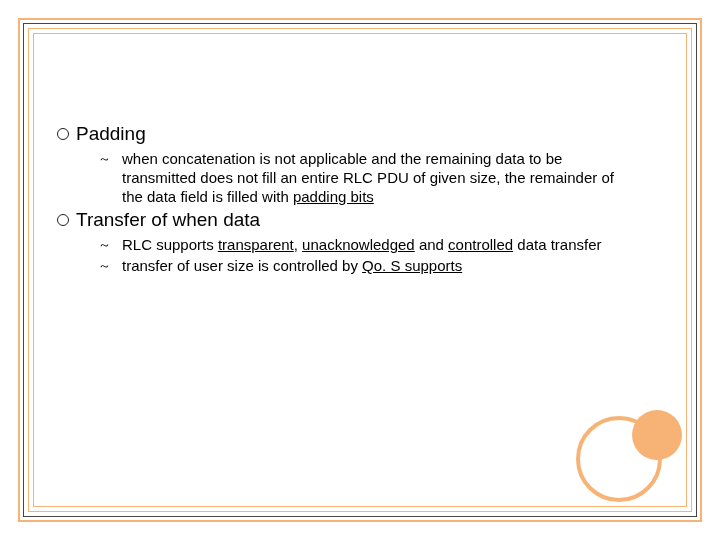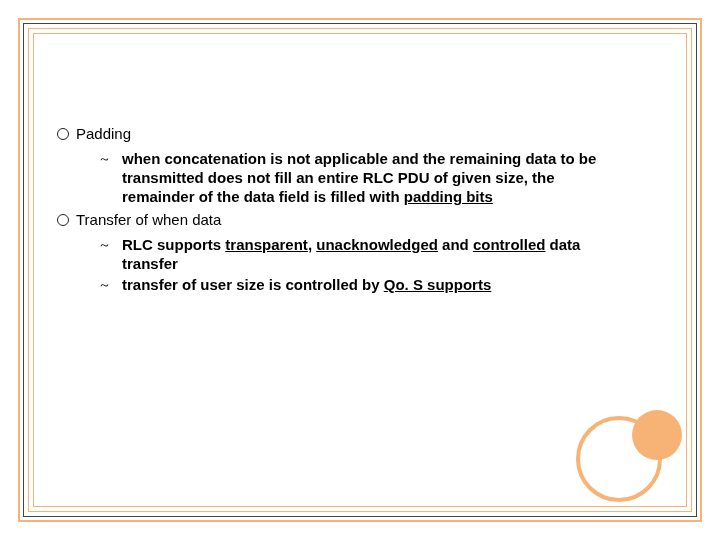--- a/index.html
+++ b/index.html
@@ -10,25 +10,25 @@
   .frame.black {left:23px;top:23px;right:23px;bottom:23px;border:1px solid #444;}
   .frame.mid   {left:28px;top:28px;right:28px;bottom:28px;border:1px solid #f7b375;}
   .frame.inner {left:33px;top:33px;right:33px;bottom:33px;border:1px solid #f7b375;}
 
   .content{position:absolute;left:50px;top:120px;right:60px;
            font-family:Arial,Helvetica,sans-serif;color:#000;}
 
   .lvl1{display:flex;align-items:flex-start;margin-top:2px;}
   .lvl1 .bullet{width:26px;flex:none;text-align:center;font-size:14px;line-height:24px;}
   .lvl1 .circ{display:inline-block;width:10px;height:10px;border:1px solid #222;border-radius:50%;margin-top:6px;}
-  .lvl1 .h{font-size:15px;line-height:24px;}
+  .lvl1 .h{font-size:19px;line-height:24px;}
 
   .lvl2{margin-left:48px;display:flex;align-items:flex-start;margin-top:2px;}
   .lvl2 .bullet{width:24px;flex:none;font-size:13px;line-height:19px;}
-  .lvl2 .txt{font-size:15px;line-height:19px;max-width:500px;font-weight:bold;}
+  .lvl2 .txt{font-size:15px;line-height:19px;max-width:500px;}
 
   .u{text-decoration:underline;}
 
   
   .deco{position:absolute;right:38px;bottom:38px;width:110px;height:110px;}
   .deco .small{position:absolute;right:0;bottom:42px;width:50px;height:50px;border-radius:50%;background:#f7b375;}
   .deco .big{position:absolute;right:20px;bottom:0;width:78px;height:78px;border-radius:50%;border:4px solid #f7b375;background:transparent;}
 </style>
 </head>
 <body>

